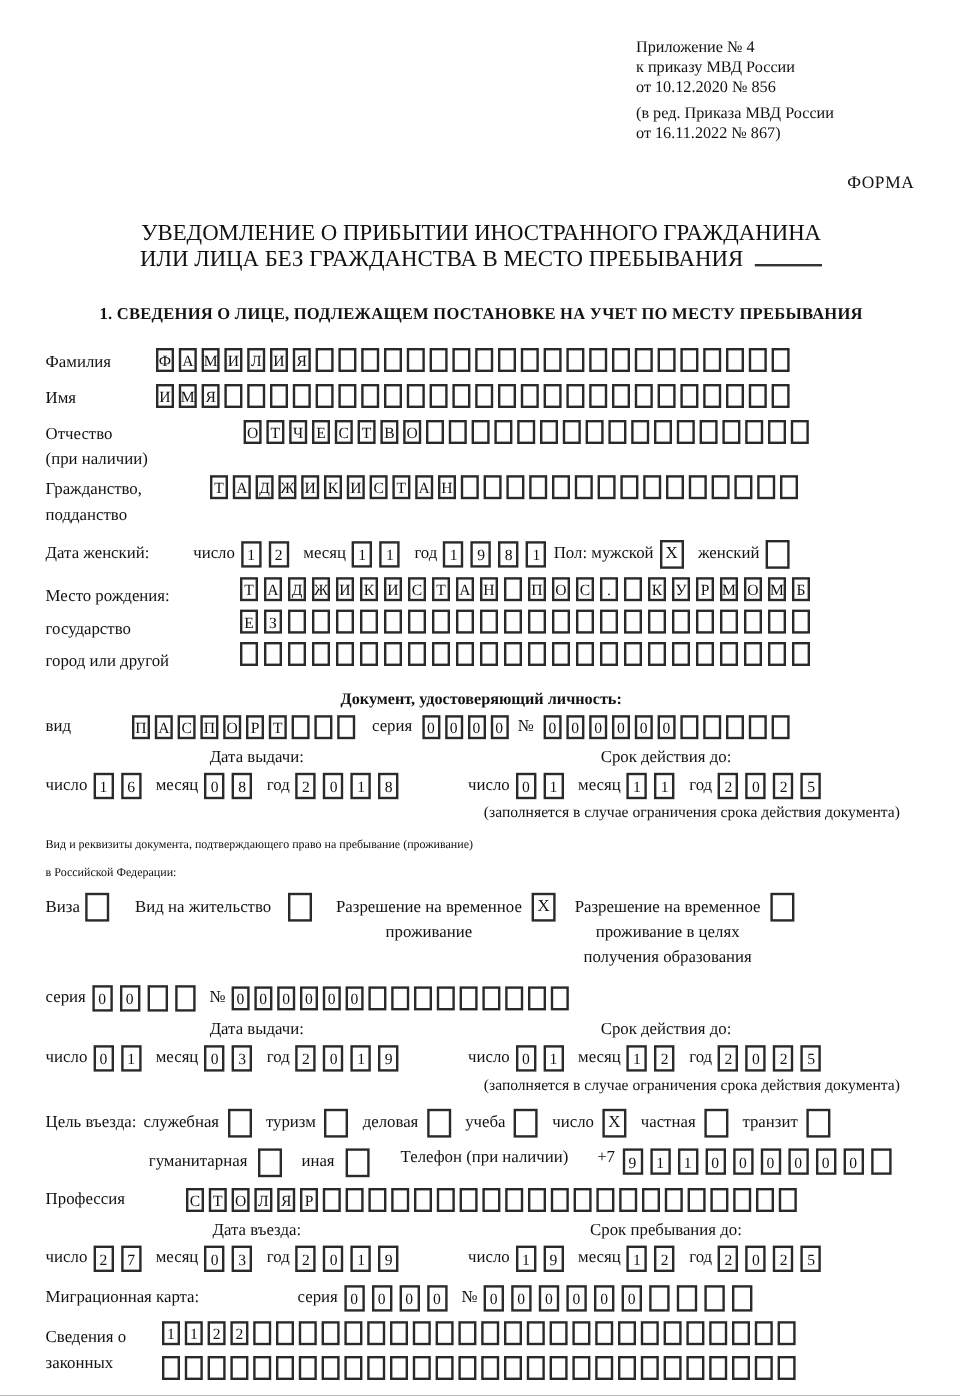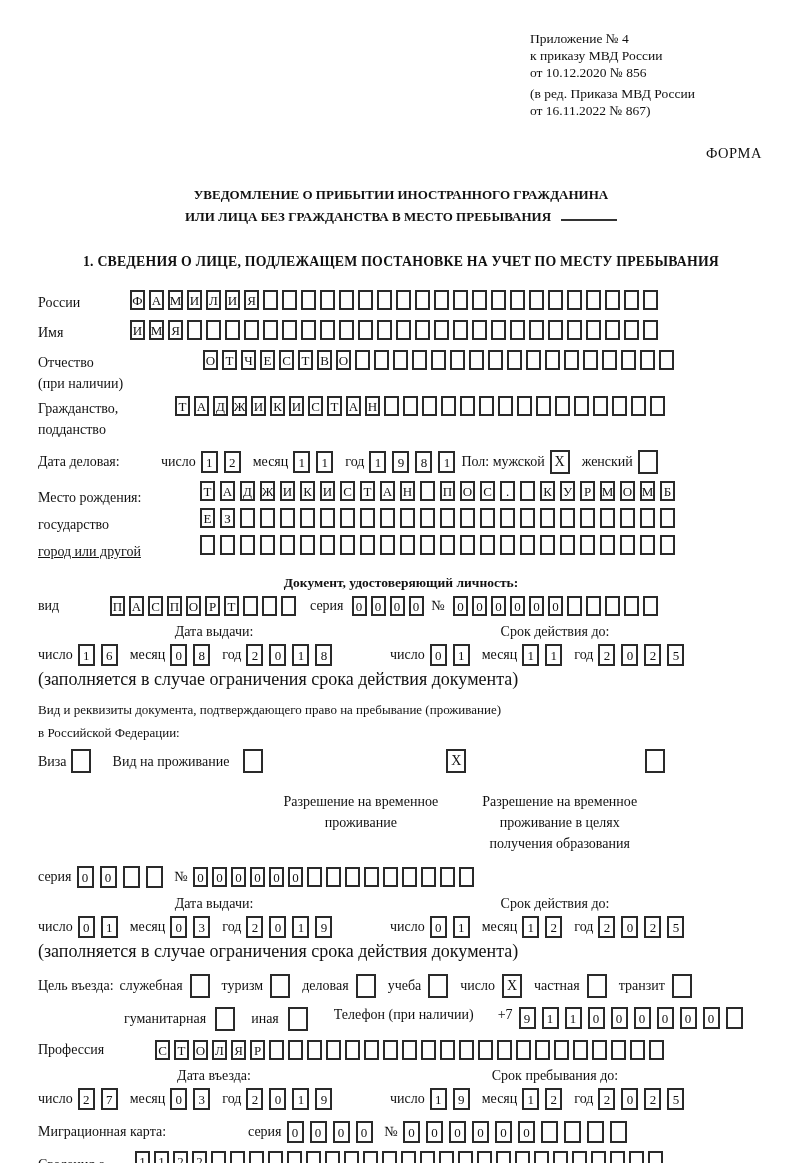--- a/index.html
+++ b/index.html
@@ -5,21 +5,21 @@
   * { margin:0; padding:0; box-sizing:border-box; }
   html,body { background:#888; }
   .page {
     width:800px; height:1163px; margin:0 auto; background:#ffffff;
     font-family:"Liberation Serif", serif; color:#111;
     padding:30px 36px 10px 38px; overflow:hidden; position:relative;
   }
   .hdr-block { width:232px; margin-left:auto; margin-right:2px; font-size:13.5px; line-height:17px; }
   .hdr-block .rev { margin-top:4px; }
   .forma { text-align:right; font-weight:normal; font-size:14.5px; margin:26px 2px 0 0; letter-spacing:.5px; }
-  .title { text-align:center; font-weight:bold; font-size:13px; line-height:22px; margin-top:22px; }
+  .title { text-align:center; font-weight:normal; font-size:19px; line-height:22px; margin-top:22px; }
   .blank-line { display:inline-block; width:56px; border-bottom:2px solid #333; height:14px; margin-left:10px; }
   .sec-title { text-align:center; font-weight:bold; font-size:13.8px; margin-top:26px; letter-spacing:.2px; }
 
   .frow { display:flex; align-items:flex-start; margin-top:7px; }
   .flabel { font-size:14px; padding-top:3px; line-height:20px; }
   .flabel .l2 { line-height:21px; }
 
   .cells { display:inline-flex; flex-wrap:nowrap; }
   .cell {
     width:15px; height:20px; border:2px solid #2a2a2a; margin-right:4px;
@@ -37,27 +37,27 @@
   .doc-heading { text-align:center; font-weight:bold; font-size:13.5px; margin-top:10px; }
 
   .dates-headings { display:flex; font-size:14px; margin-top:8px; }
   .dates-headings .dh-left { width:352px; text-align:center; }
   .dates-headings .dh-right { width:330px; text-align:center; }
   .dates-row { display:flex; margin-top:4px; }
   .dgroup { display:inline-flex; align-items:center; }
   .dgroup-left { width:352px; }
   .dlabel { font-size:14px; margin-right:5px; }
   .dlabel.ml { margin-left:6px; }
-  .dates-note { font-size:18px; margin-top:3px; padding-right:14px; }
-
-  .res-line { font-size:13px; margin-top:10px; line-height:20px; }
+  .dates-note { font-size:13px; text-align:right; margin-top:3px; padding-right:14px; }
+
+  .res-line { font-size:10px; margin-top:10px; line-height:20px; }
   .res-options { display:flex; align-items:flex-start; margin-top:6px; }
   .opt { display:inline-flex; align-items:flex-start; }
   .opt .olabel { font-size:14px; line-height:21px; padding-top:2px; }
-  .opt .olabel.center { text-align:center;margin-top:40px; }
+  .opt .olabel.center { text-align:center; }
   .opt .checkbox { margin-left:8px; }
 
   .purpose-row { display:flex; align-items:center; margin-top:12px; font-size:14px; }
   .purpose-row .opt { align-items:center; margin-right:12px; }
   .purpose-row .opt .checkbox { margin-left:7px; }
   .phone-row { display:flex; align-items:flex-start; margin-top:9px; font-size:14px; }
 
   .legal { display:flex; align-items:flex-start; margin-top:8px; }
   .legal .flabel div { line-height:22px; }
 
@@ -87,21 +87,21 @@
   <div class="forma">ФОРМА</div>
 
   <div class="title">
     <div>УВЕДОМЛЕНИЕ О ПРИБЫТИИ ИНОСТРАННОГО ГРАЖДАНИНА</div>
     <div><span>ИЛИ ЛИЦА БЕЗ ГРАЖДАНСТВА В МЕСТО ПРЕБЫВАНИЯ</span><span class="blank-line"></span></div>
   </div>
 
   <div class="sec-title">1. СВЕДЕНИЯ О ЛИЦЕ, ПОДЛЕЖАЩЕМ ПОСТАНОВКЕ НА УЧЕТ ПО МЕСТУ ПРЕБЫВАНИЯ</div>
 
   <div class="frow" style="margin-top:20px;">
-    <span class="flabel w92">России</span>
+    <span class="flabel w92">Фамилия</span>
     <span class="cells">
         <span class="cell">Ф</span>
         <span class="cell">А</span>
         <span class="cell">М</span>
         <span class="cell">И</span>
         <span class="cell">Л</span>
         <span class="cell">И</span>
         <span class="cell">Я</span>
         <span class="cell"></span>
         <span class="cell"></span>
@@ -224,21 +224,21 @@
         <span class="cell"></span>
         <span class="cell"></span>
         <span class="cell"></span>
         <span class="cell"></span>
         <span class="cell"></span>
         <span class="cell"></span>
       </span>
   </div>
 
   <div class="frow" style="align-items:center; margin-top:10px;">
-    <span class="dlabel" style="width:118px;">Дата деловая:</span>
+    <span class="dlabel" style="width:118px;">Дата женский:</span>
     <span class="dlabel">число</span>
     <span class="cells big">
         <span class="cell">1</span>
         <span class="cell">2</span>
       </span>
     <span class="dlabel ml">месяц</span>
     <span class="cells big">
         <span class="cell">1</span>
         <span class="cell">1</span>
       </span>
@@ -252,21 +252,21 @@
     <span class="dlabel">Пол: мужской</span>
     <span class="checkbox">X</span>
     <span class="dlabel" style="margin-left:12px;">женский</span>
     <span class="checkbox"></span>
   </div>
 
   <div class="frow">
     <span class="flabel w162">
       <div style="line-height:27px;">Место рождения:</div>
       <div style="line-height:27px;">государство</div>
-      <div style="line-height:27px;text-decoration:underline;">город или другой</div>
+      <div style="line-height:27px;">город или другой</div>
     </span>
     <span class="cellstack">
       <span class="cells wide">
           <span class="cell">Т</span>
           <span class="cell">А</span>
           <span class="cell">Д</span>
           <span class="cell">Ж</span>
           <span class="cell">И</span>
           <span class="cell">К</span>
           <span class="cell">И</span>
@@ -430,21 +430,21 @@
 
   <div class="res-line">Вид и реквизиты документа, подтверждающего право на пребывание (проживание)</div>
   <div class="res-line" style="margin-top:3px;">в Российской Федерации:</div>
 
   <div class="res-options">
     <span class="opt">
       <span class="olabel">Виза</span>
       <span class="checkbox" style="margin-left:4px;"></span>
     </span>
     <span class="opt" style="margin-left:22px;">
-      <span class="olabel">Вид на проживание</span>
+      <span class="olabel">Вид на жительство</span>
       <span class="checkbox" style="margin-left:14px;"></span>
     </span>
     <span class="opt" style="margin-left:20px;">
       <span class="olabel center">
         <div>Разрешение на временное</div>
         <div>проживание</div>
       </span>
       <span class="checkbox">X</span>
     </span>
     <span class="opt" style="margin-left:16px;">

